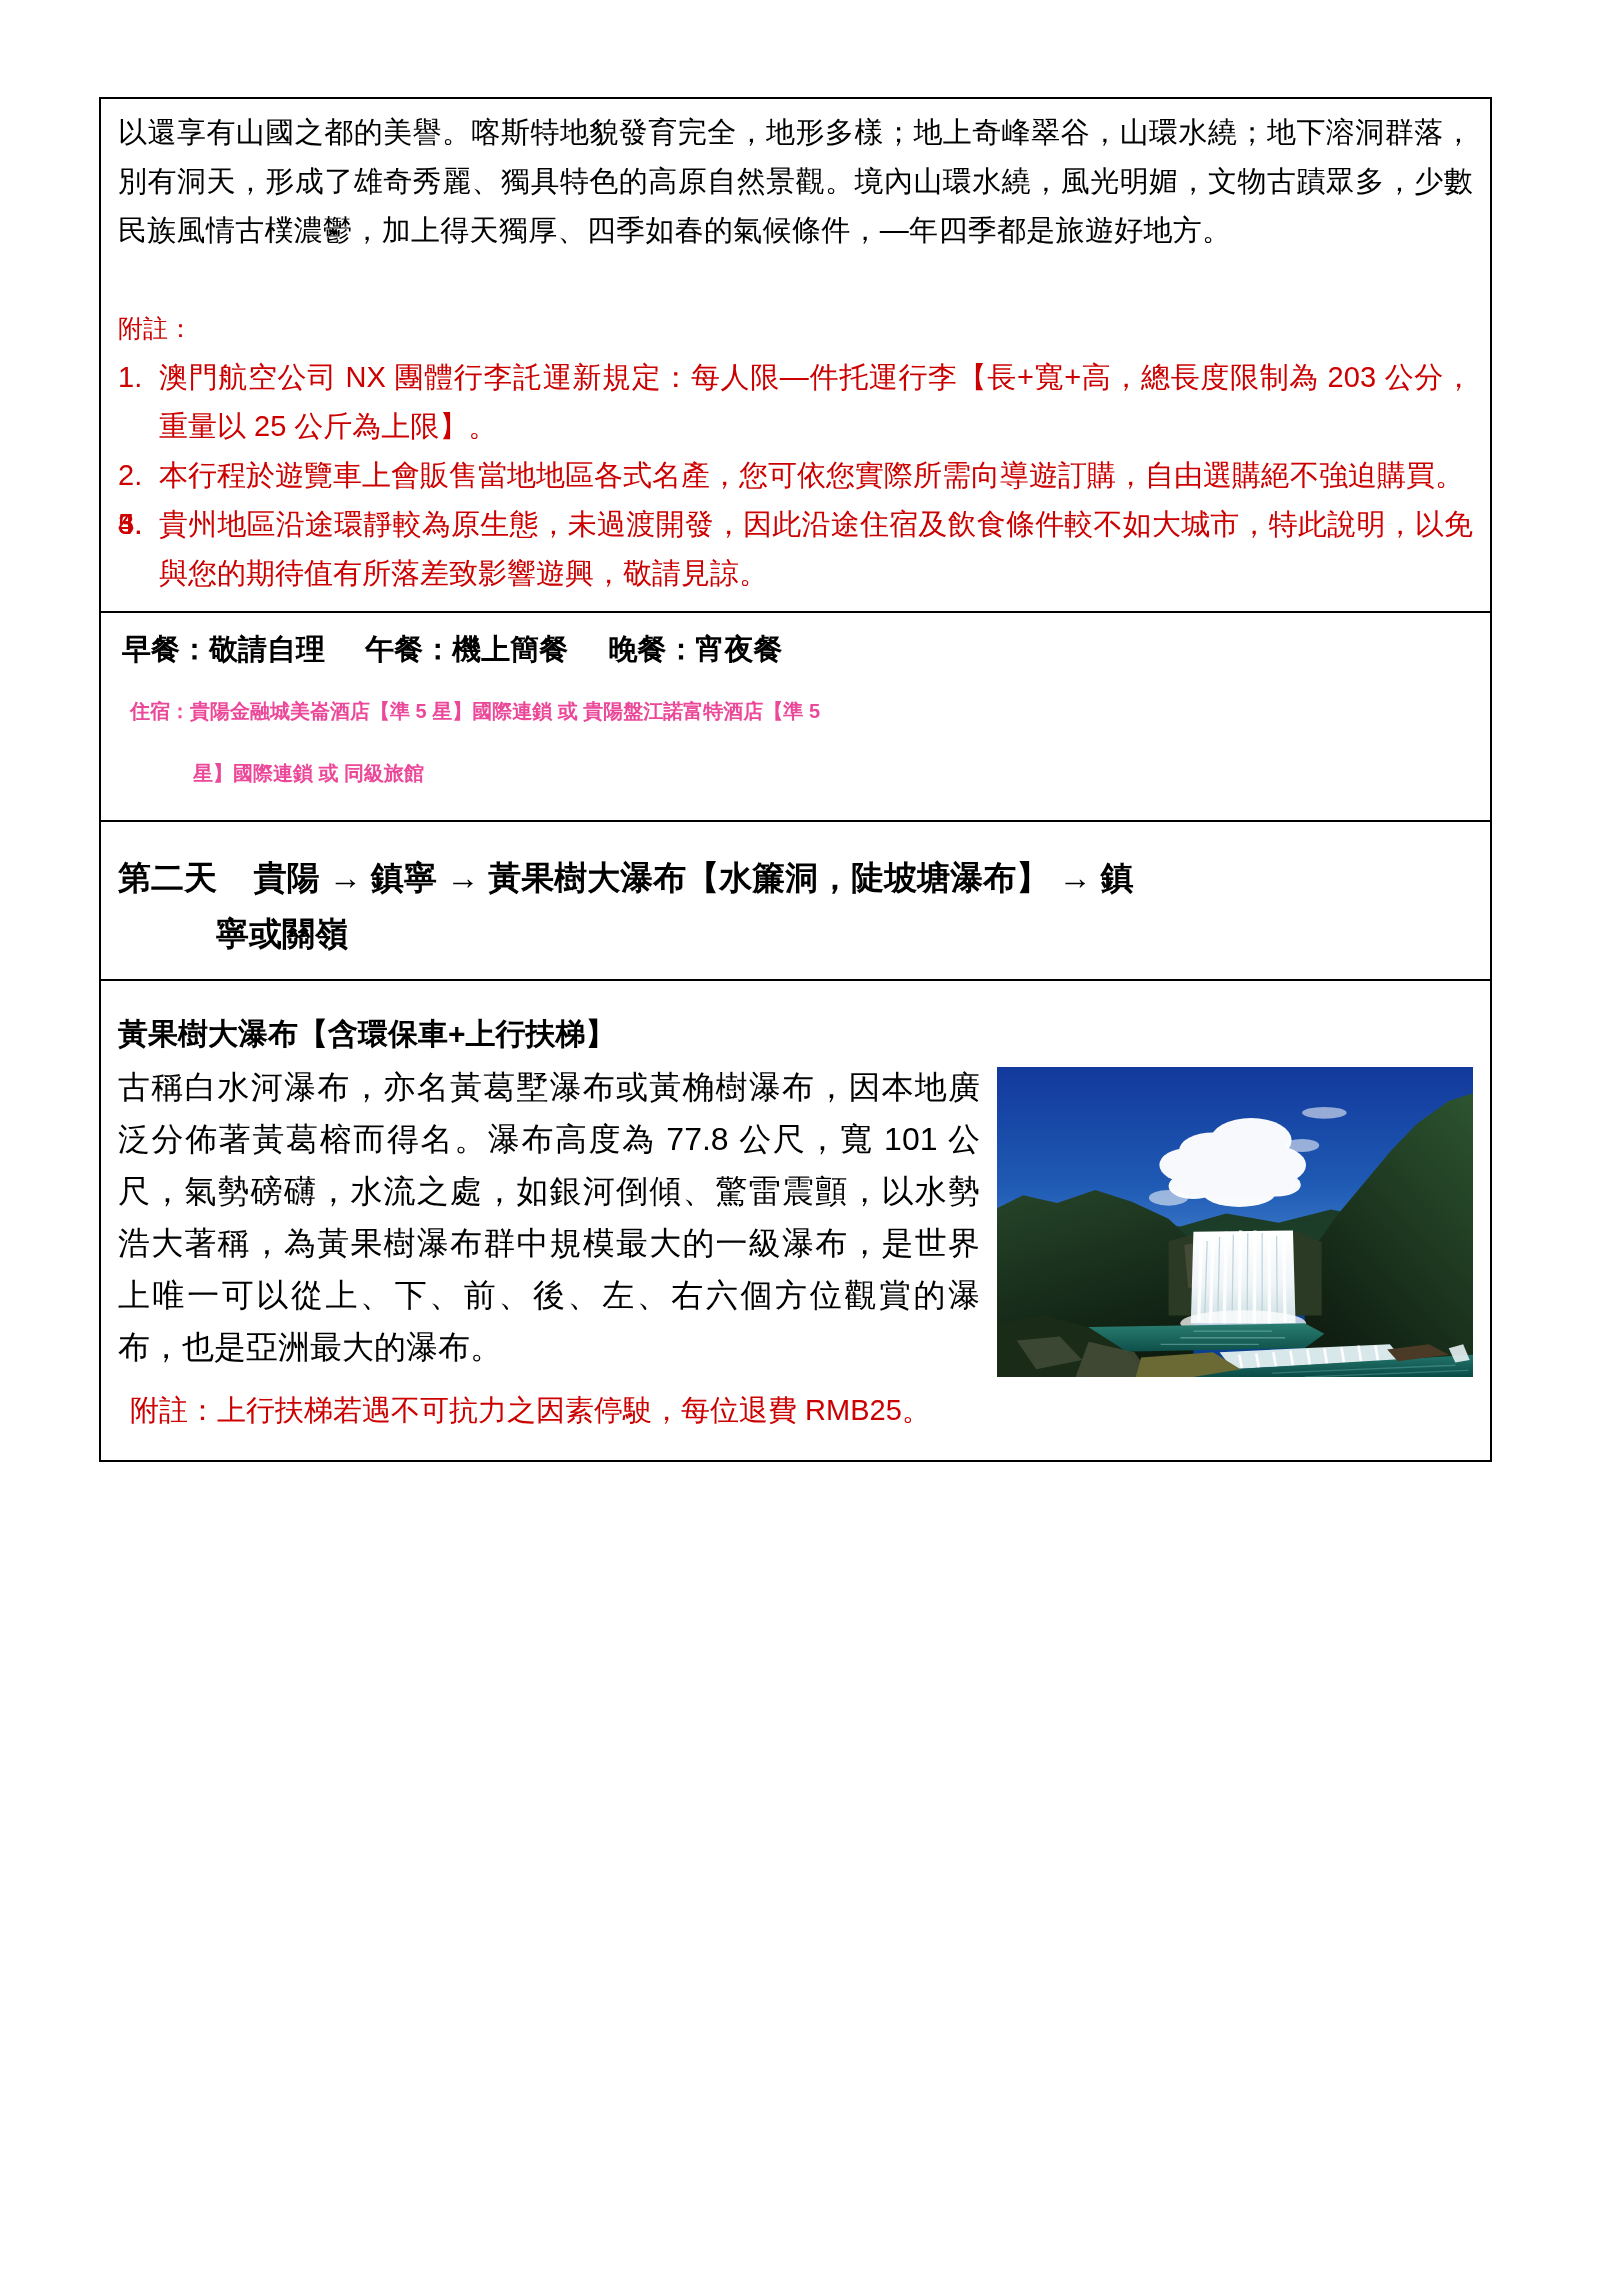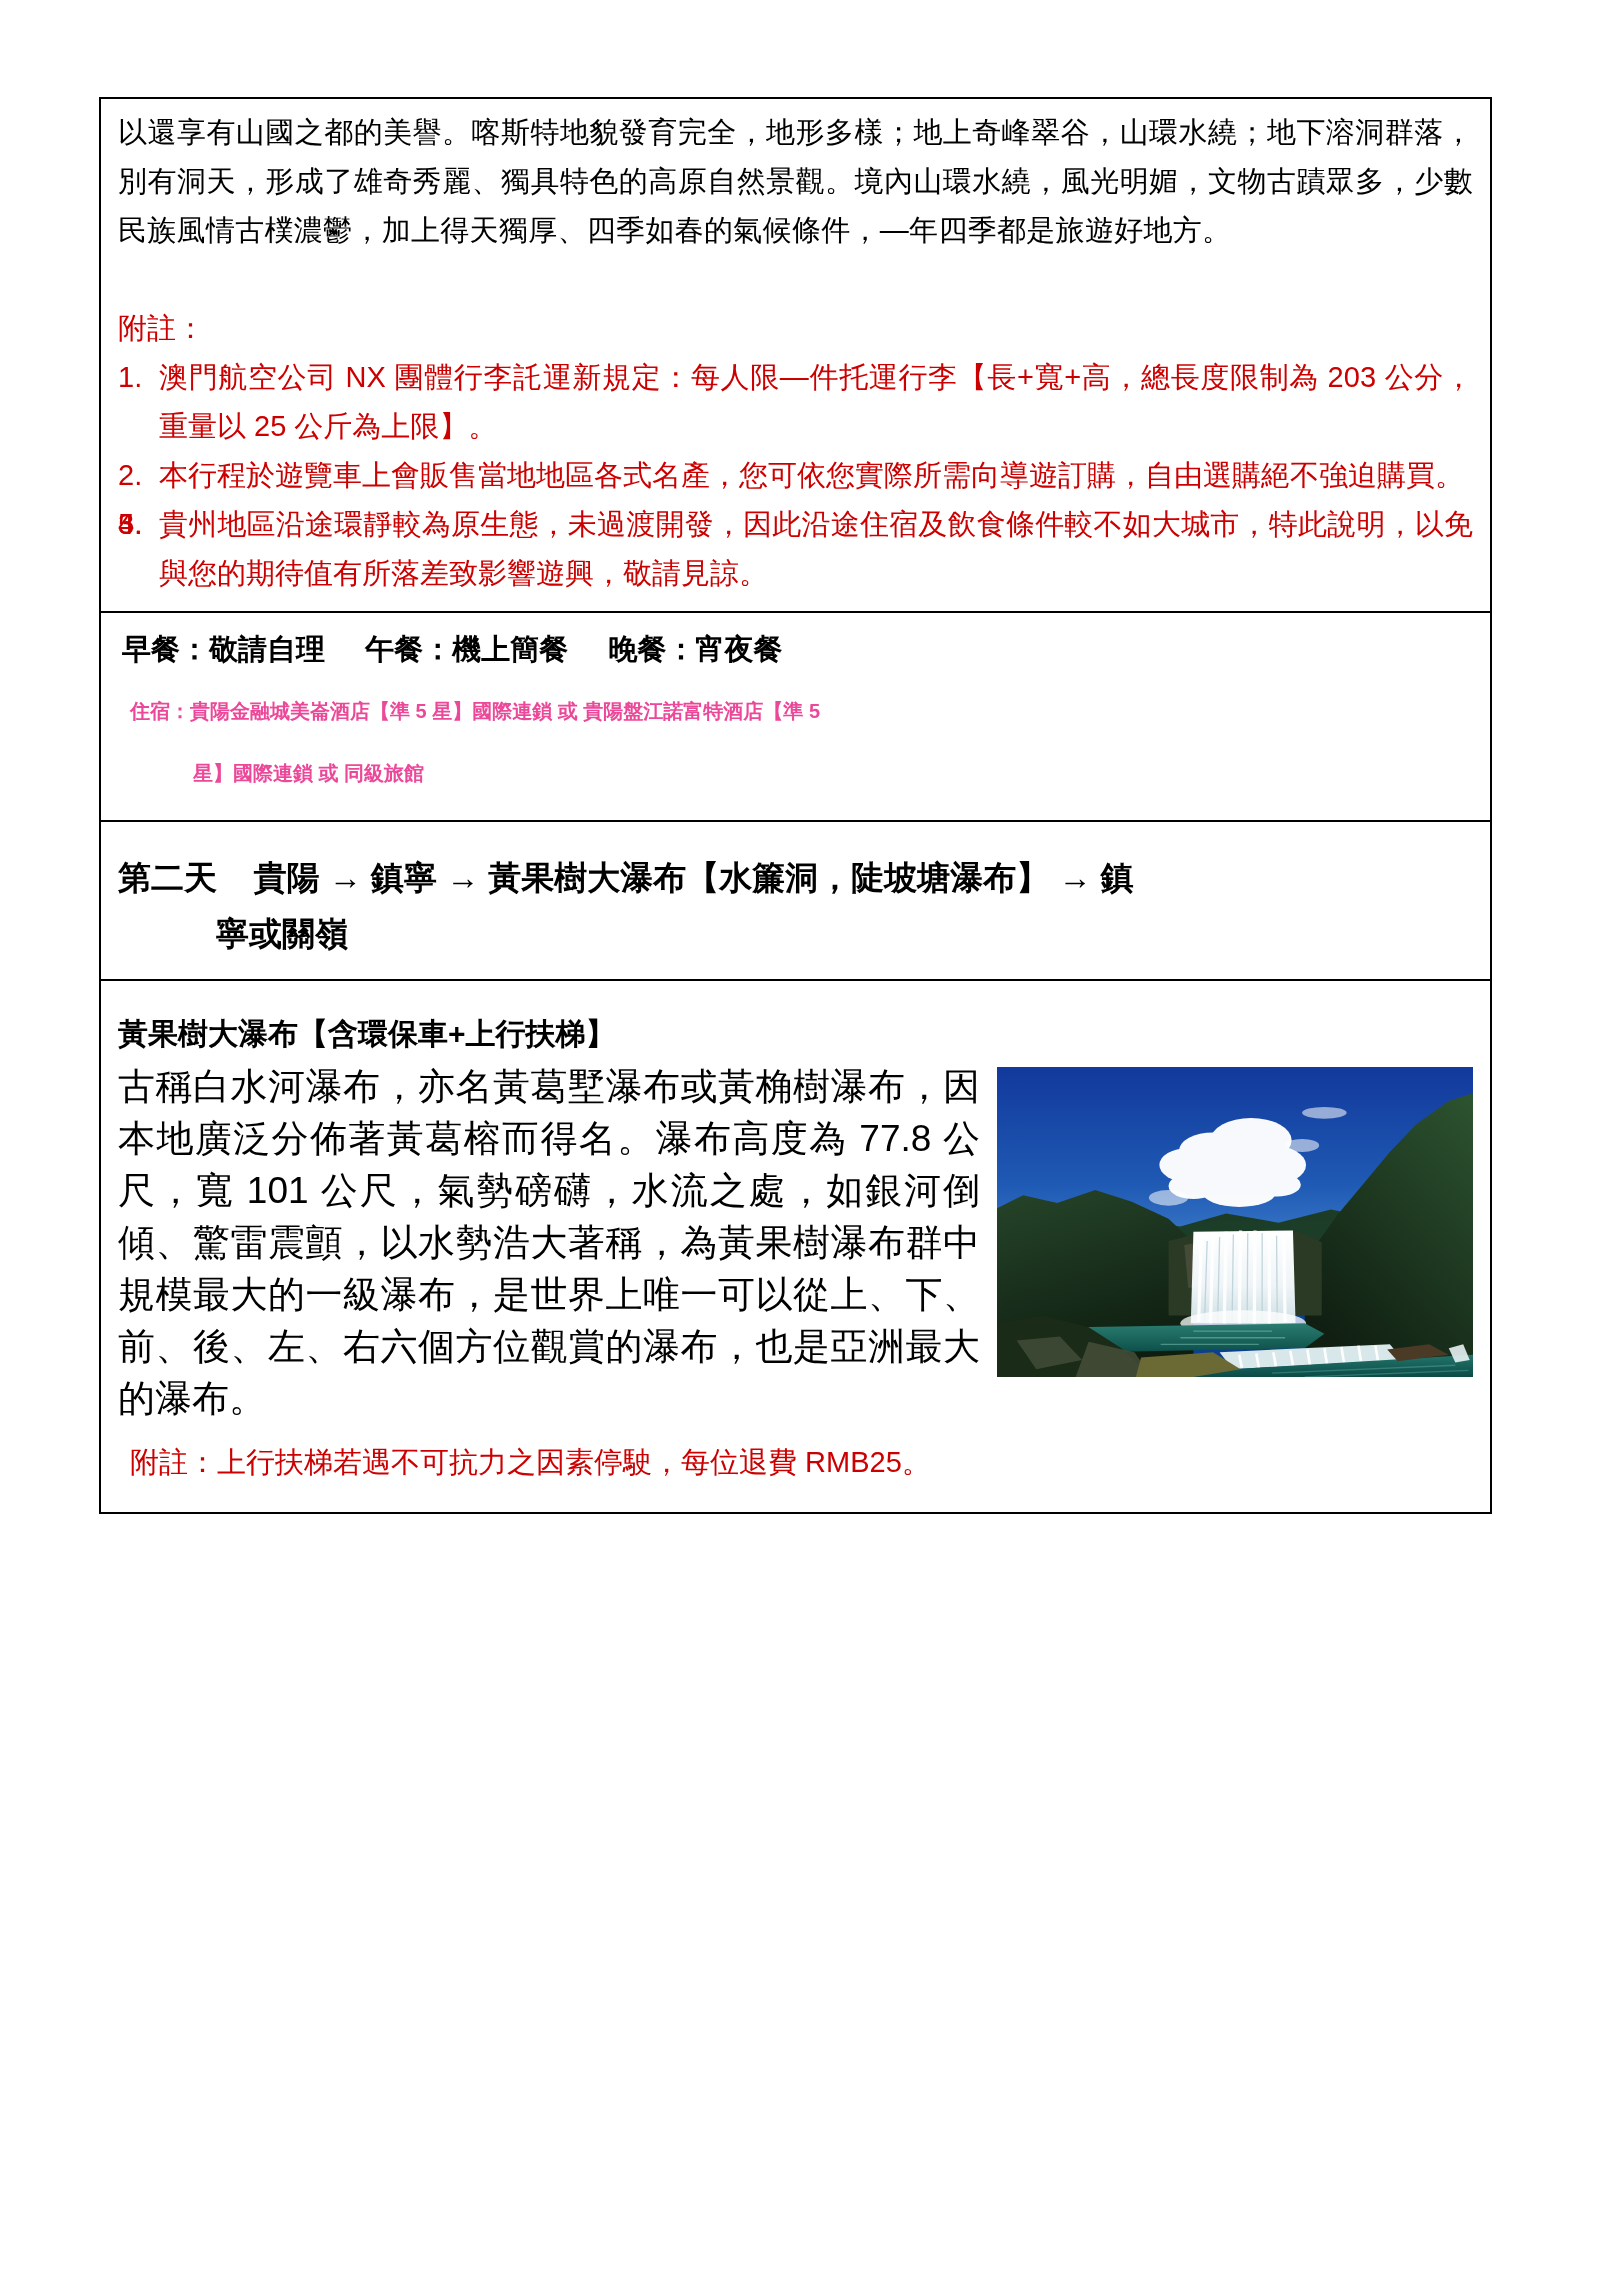--- a/index.html
+++ b/index.html
@@ -55,21 +55,21 @@
     text-justify: inter-character;
     margin: 0;
     color: #000000;
   }
 
   .spacer-line {
     height: 49px;
   }
 
   .notes-heading {
-    font-size: 29px;
+    font-size: 25px;
     line-height: 49px;
     color: #CC0000;
     margin: 0;
   }
 
   ol.notes {
     margin: 0;
     padding: 0;
     list-style: none;
   }
@@ -134,21 +134,21 @@
   
   .attraction-title {
     font-size: 30px;
     line-height: 51px;
     font-weight: bold;
     margin: 0 0 2.6px 0;
     color: #000000;
   }
 
   .attraction-body {
-    font-size: 37px;
+    font-size: 32px;
     line-height: 52px;
     margin: 0;
     color: #000000;
     text-align: justify;
     text-justify: inter-character;
   }
 
   .photo-wrap {
     float: right;
     width: 476px;

